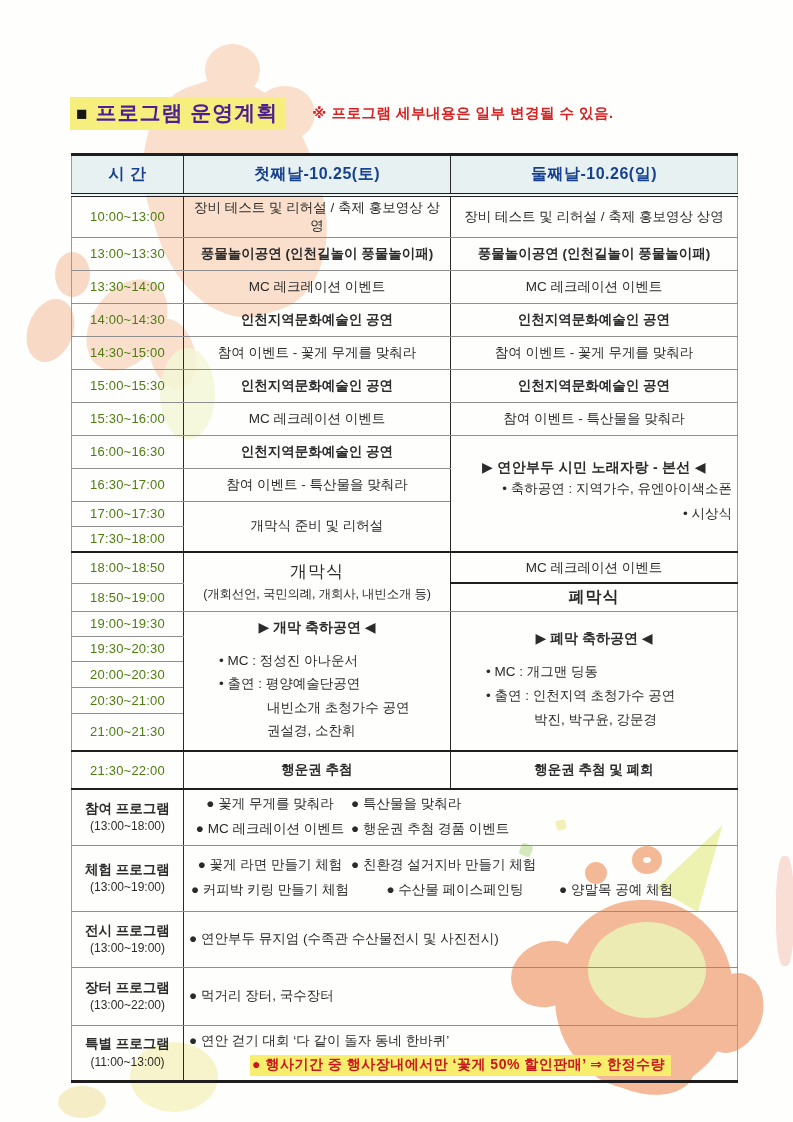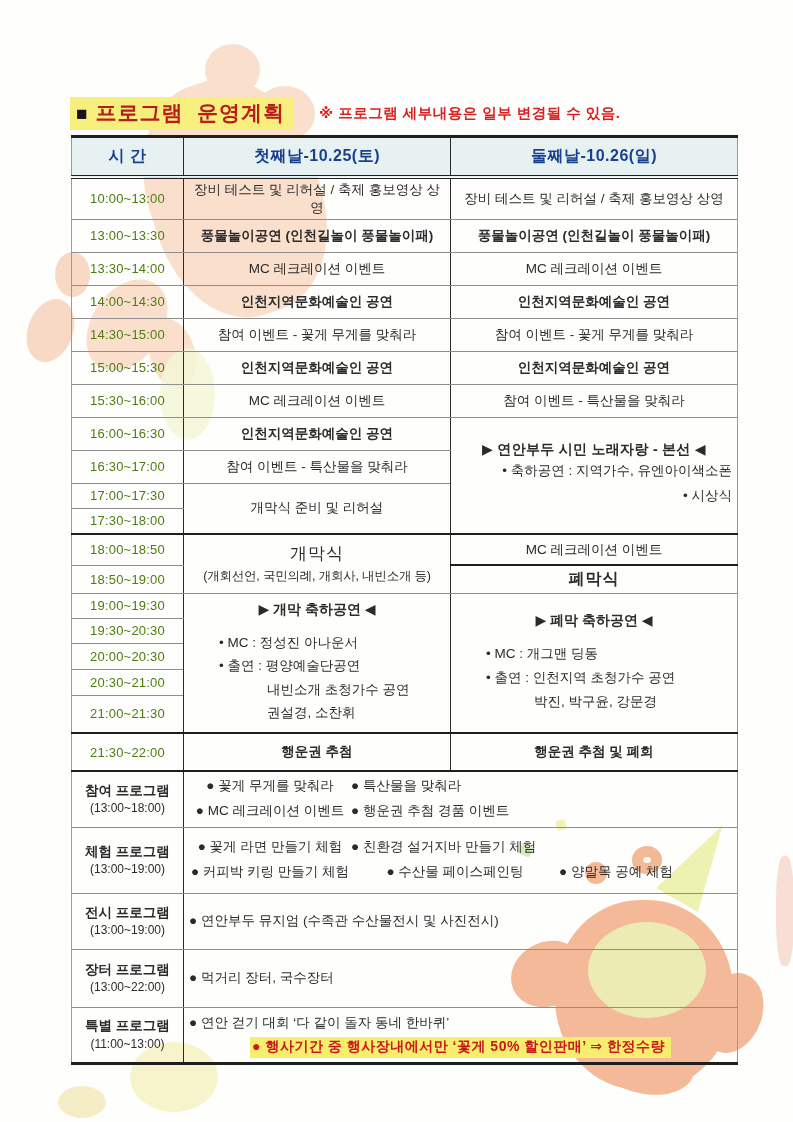--- a/index.html
+++ b/index.html
@@ -10,25 +10,25 @@
     font-family:"Liberation Sans","DejaVu Sans",sans-serif;
     color:#2b2b2b;
   }
   
   .decor { position:absolute; z-index:1; pointer-events:none; }
   .blob  { position:absolute; border-radius:50%; }
   
   .title-bar { position:absolute; left:70px; top:97px; z-index:3; display:flex; align-items:center; white-space:nowrap; }
   .title-hl  { background:#f6ee7d; padding:2px 8px 3px 6px; display:flex; align-items:center; gap:8px; }
   .title-sq  { font-size:19px; color:#161616; line-height:1; }
-  .title-tx  { font-size:21px; font-weight:bold; color:#b91c1c; letter-spacing:1px;font-family:Liberation Mono, monospace; }
+  .title-tx  { font-size:21px; font-weight:bold; color:#4c1d95; letter-spacing:1px; }
   .title-note{ margin-left:26px; font-size:14.5px; font-weight:bold; color:#d92121; letter-spacing:.5px; }
   
   table.sched {
-    position:absolute; left:71px; top:135px; width:666px; z-index:2;
+    position:absolute; left:71px; top:153px; width:666px; z-index:2;
     border-collapse:collapse; table-layout:fixed;
     border-top:3px solid #1e1e1e; border-bottom:3px solid #1e1e1e;
     border-left:1px solid #9b9b9b; border-right:1px solid #9b9b9b;
     font-size:13.5px;
   }
   .sched th, .sched td { border-bottom:1px solid #8f8f8f; padding:2px 5px; vertical-align:middle; text-align:center; background:transparent; }
   .sched th {
     background:#e7f1f2; color:#17418f; font-weight:bold; font-size:16px;
     border-bottom:4px double #1e1e1e; letter-spacing:.5px;
   }

